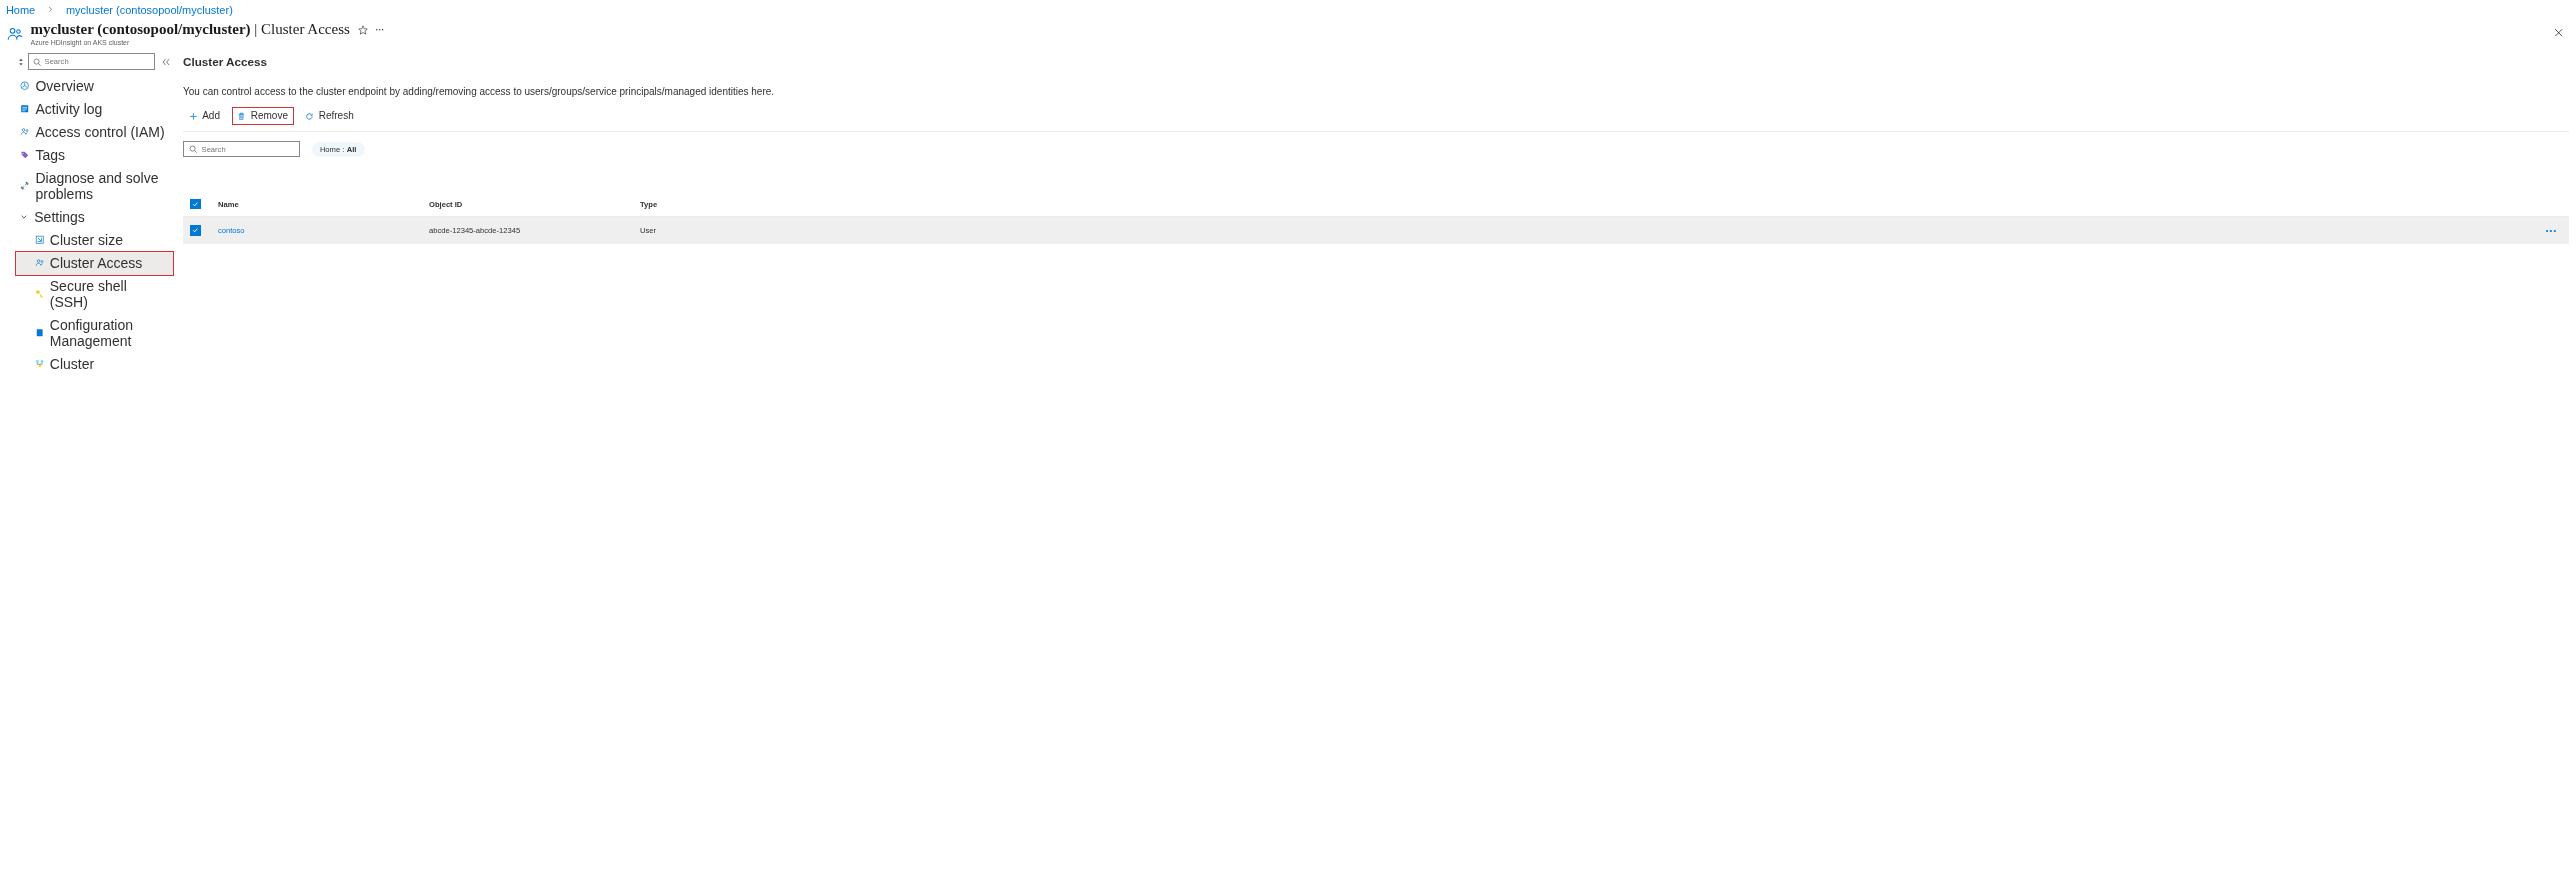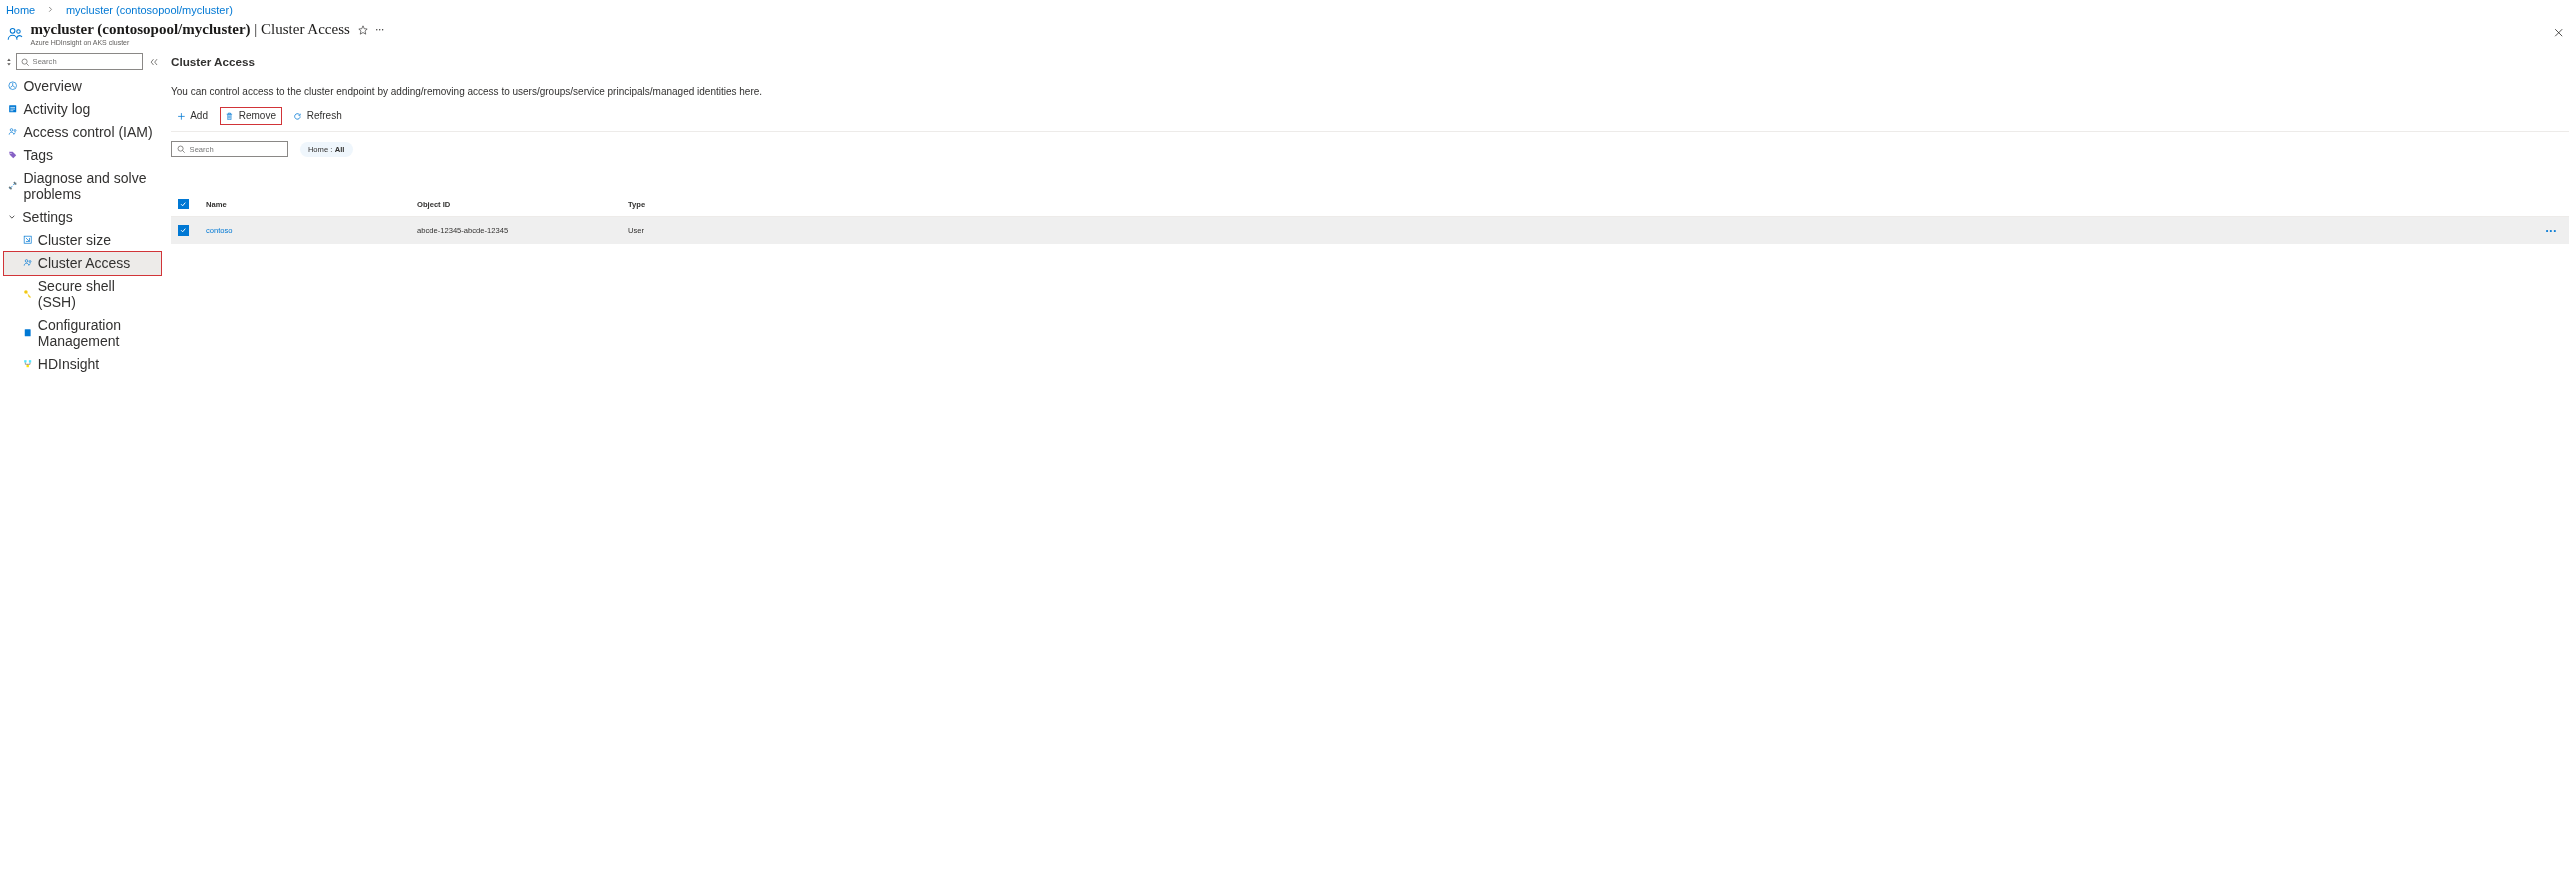--- a/index.html
+++ b/index.html
@@ -32,21 +32,21 @@
     .header-titles { flex-shrink: 0; }
     .header-title-row { display: flex; align-items: center; gap: 8.2px; }
     .header-title { font-size: 15px; font-weight: 600; color: #1b1a19; white-space: nowrap; font-family: Liberation Serif, serif; }
     .header-title .sub { font-weight: 400; }
     .header-subtitle { font-size: 7px; color: #605e5c; margin-top: 1.2px; }
     .header-actions { display: flex; align-items: center; gap: 7px; }
     .header-close { margin-left: auto; cursor: pointer; padding: 3.5px; color: #1b1a19; margin-top: 3.5px; margin-right: 3.5px; }
     .star-icon, .more-icon { cursor: pointer; color: #323130; }
 
     
-    .layout { display: flex; }
+    .layout { display: flex; padding-left: 12px; }
 
     
     .sidebar { width: 164px; flex-shrink: 0; padding: 0 3.5px; }
     .sidebar-search-row { display: flex; align-items: center; gap: 4.7px; padding: 0 0 4.7px 2.3px; }
     .sidebar-diamond { color: #605e5c; cursor: pointer; font-size: 7px; }
     .sidebar-search {
       flex: 1;
       display: flex;
       align-items: center;
       border: 0.6px solid #8a8886;
@@ -332,21 +332,21 @@
 
     <div class="nav-item child">
       <span class="nav-icon">
         <svg width="9.4" height="9.4" viewBox="0 0 16 16">
             <rect x="2" y="2" width="4" height="4" fill="#50e6ff"></rect>
             <rect x="10" y="2" width="4" height="4" fill="#50e6ff"></rect>
             <rect x="6" y="10" width="4" height="4" fill="#fde300"></rect>
             <path d="M4 6 L4 9 L8 9 M12 6 L12 9 L8 9 M8 9 L8 10" stroke="#605e5c" stroke-width="1" fill="none"></path>
           </svg>
       </span>
-      <span class="nav-label">HDInsight</span>
+      <span class="nav-label">Cluster</span>
     </div>
   </div>
 
   <div class="main">
     <h2 class="main-title">Cluster Access</h2>
     <p class="main-desc">You can control access to the cluster endpoint by adding/removing access to users/groups/service principals/managed identities here.</p>
 
     <div class="toolbar">
       <div class="tool-btn">
         <span class="tool-icon">

